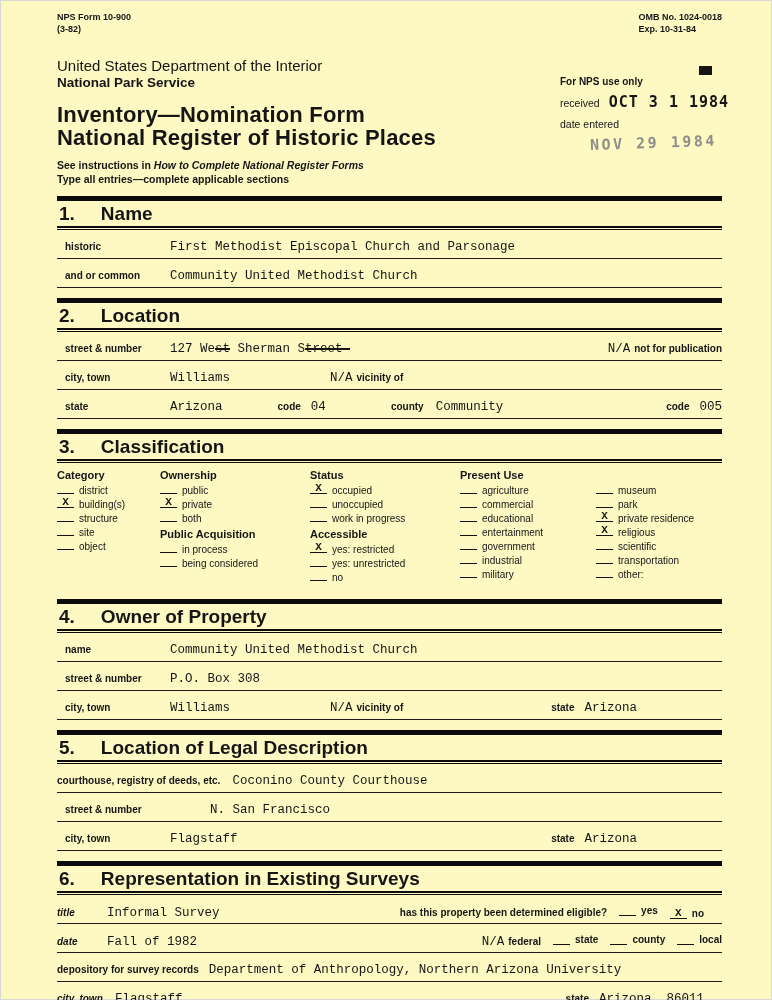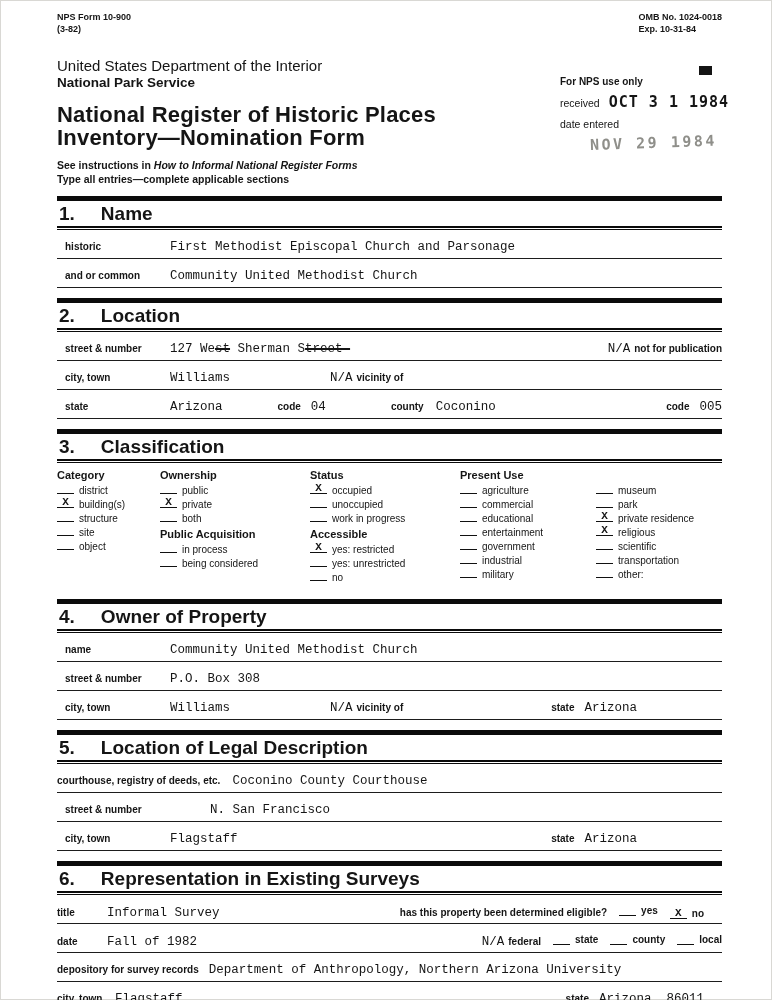--- a/index.html
+++ b/index.html
@@ -1,18 +1,18 @@
 <!DOCTYPE html>
 <html><head>
 <meta charset="utf-8">
 <style>
   * { margin:0; padding:0; box-sizing:border-box; }
   html,body { background:#efeeec; }
   body { width:772px; font-family:"Liberation Sans",sans-serif; color:#151515; }
-  .page { position:relative; width:772px; height:1000px; background:#ffffff;
+  .page { position:relative; width:772px; height:1000px; background:#fef9c3;
           padding:12px 50px 0 57px; overflow:hidden;
           box-shadow:inset 0 0 0 1px #d9d8d4; }
 
   
   .hdr-top { display:flex; justify-content:space-between; }
   .tiny { font-size:9px; line-height:1.3; font-weight:bold; }
   .agency { margin-top:22px; font-weight:normal; font-size:15px; }
   .svc { font-weight:bold; font-size:13.5px; margin-top:1px; }
   .bigtitle { margin-top:13px; font-weight:bold; font-size:22px; line-height:1.05; letter-spacing:0.2px; }
   .instr { margin-top:8px; font-size:10.5px; font-weight:bold; line-height:1.35; }
@@ -37,21 +37,21 @@
            padding:2px 0 1px 2px; }
   .dbl { height:4px; border-top:2px solid #0b0b0b; border-bottom:1px solid #0b0b0b; }
 
   
   .frow { display:flex; align-items:baseline; border-bottom:1.7px solid #1d1d1d;
           padding-bottom:2px; margin-top:10px; min-height:19px; }
   .lbl { font-size:10px; font-weight:bold; white-space:nowrap; }
   .val { font-family:"Liberation Mono","DejaVu Sans Mono",monospace; font-size:12.5px;
          white-space:pre; }
   .w105 { flex:0 0 105px;margin-left:8px; }
-  .w50  { flex:0 0 50px; }
+  .w50  { flex:0 0 50px;font-style:italic; }
   .sp { flex:1; }
   .ml4{margin-left:4px;} .ml8{margin-left:8px;} .ml10{margin-left:10px;} .ml12{margin-left:12px;}
   .ml40{margin-left:40px;} .ml55{margin-left:55px;} .ml65{margin-left:65px;} .ml100{margin-left:100px;}
   .rsp85 { flex:0 0 85px; } .rsp18 { flex:0 0 18px; }
   .strike { text-decoration:line-through; text-decoration-thickness:1.5px; }
 
   
   .citem { display:flex; align-items:flex-start; margin-bottom:1px; line-height:13px; }
   .ckline { display:inline-block; flex:0 0 17px; border-bottom:1.3px solid #111; text-align:center;
             font-family:"Liberation Mono",monospace; font-weight:bold; font-size:11px;
@@ -81,26 +81,26 @@
     <div class="tiny">
       <div>OMB No. 1024-0018</div>
       <div>Exp. 10-31-84</div>
     </div>
   </div>
 
   <div class="agency">United States Department of the Interior</div>
   <div class="svc">National Park Service</div>
 
   <div class="bigtitle">
+    <div>Inventory—Nomination Form</div>
     <div>National Register of Historic Places</div>
-    <div>Inventory—Nomination Form</div>
   </div>
 
   <div class="instr">
-    <div><span>See instructions in </span><span class="it">How to Informal National Register Forms</span></div>
+    <div><span>See instructions in </span><span class="it">How to Complete National Register Forms</span></div>
     <div>Type all entries—complete applicable sections</div>
   </div>
 
   <div class="npsbox">
     <div class="use">For NPS use only</div>
     <div class="recrow">
       <span class="slabel">received</span>
       <span class="stamp1">OCT 3 1 1984</span>
     </div>
     <div class="slabel entlbl">date entered</div>
@@ -149,21 +149,21 @@
       <span class="lbl ml4">vicinity of</span>
       <span class="sp"></span>
     </div>
 
     <div class="frow">
       <span class="lbl w105">state</span>
       <span class="val">Arizona</span>
       <span class="lbl ml55">code</span>
       <span class="val ml10">04</span>
       <span class="lbl ml65">county</span>
-      <span class="val ml12">Coconino</span>
+      <span class="val ml12">Community</span>
       <span class="sp"></span>
       <span class="lbl">code</span>
       <span class="val ml10">005</span>
     </div>
   </div>
 
   <div class="sec">
     <div class="bar"></div>
     <div class="shead">
       <span>3.</span>

